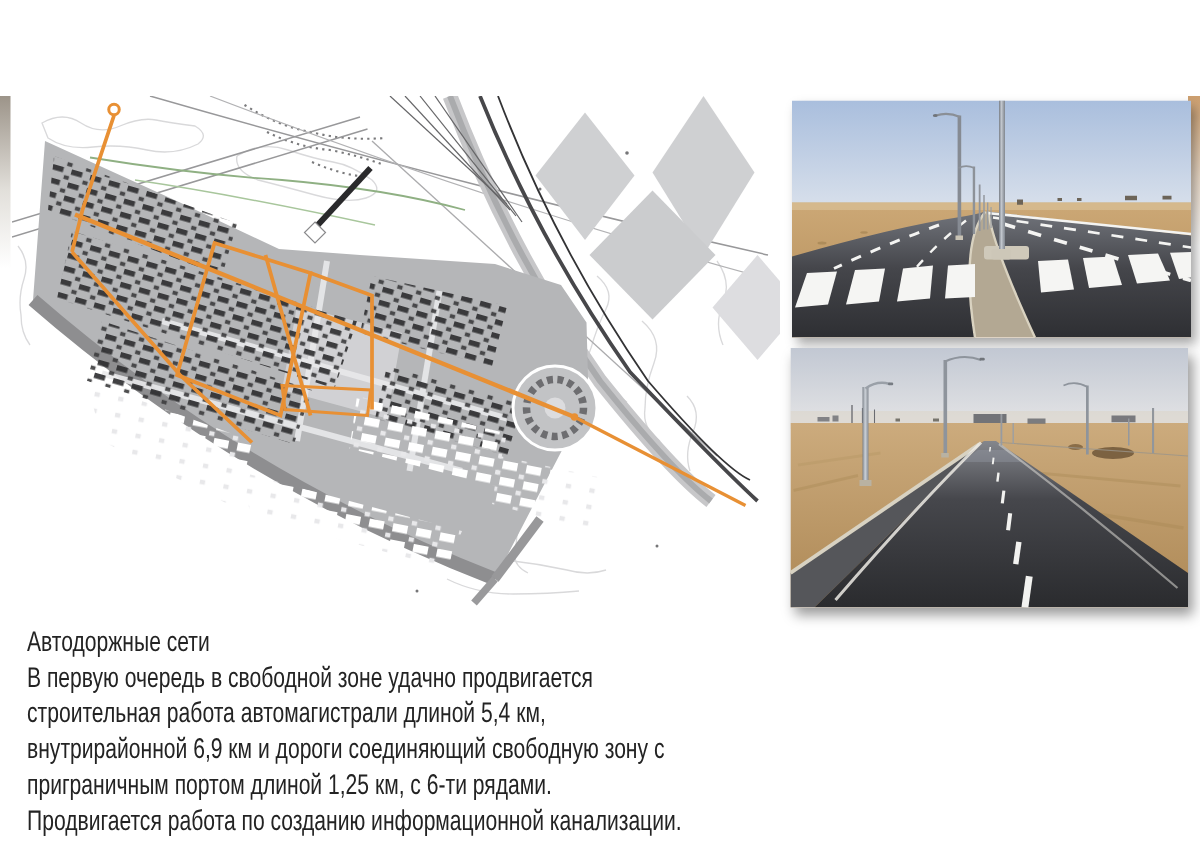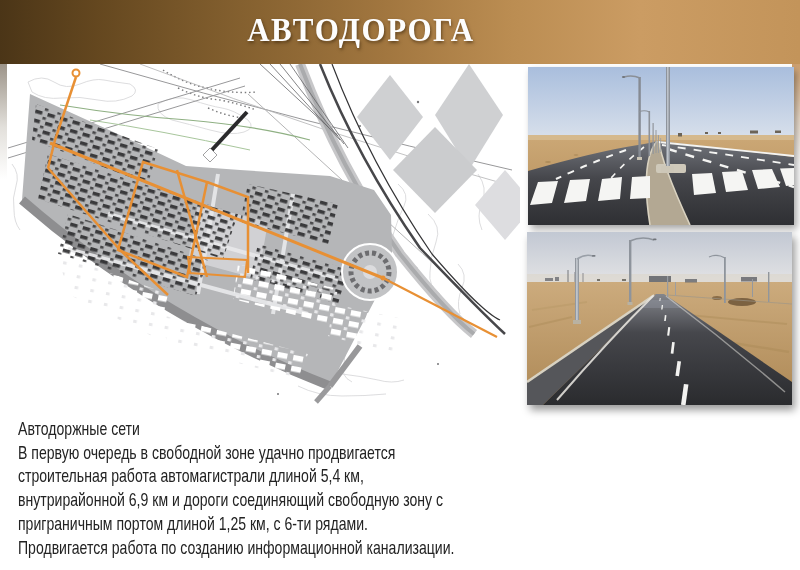--- a/index.html
+++ b/index.html
@@ -45,23 +45,20 @@
     position:absolute; left:18px; top:417px; width:640px;
     font-size:19px; line-height:23.7px; color:#232323;
     transform:scaleX(.74); transform-origin:0 0; white-space:nowrap;
   }
 </style>
 </head>
 <body>
 
 <div class="slide">
 
-  <header class="banner">
-    <h1>АВТОДОРОГА</h1>
-  </header>
   <div class="edge-smear-left"></div>
   <div class="edge-smear-right"></div>
 
   <div class="map-panel">
     <svg width="512" height="340" viewBox="0 0 512 340">
       <defs>
         <pattern id="pbDark" width="13" height="9" patternUnits="userSpaceOnUse" patternTransform="rotate(16)">
           <rect x="0" y="0" width="7.5" height="3.6" fill="#2d2d2f"></rect>
           <rect x="9" y="5" width="3.5" height="2.6" fill="#3c3c3e"></rect>
         </pattern>

